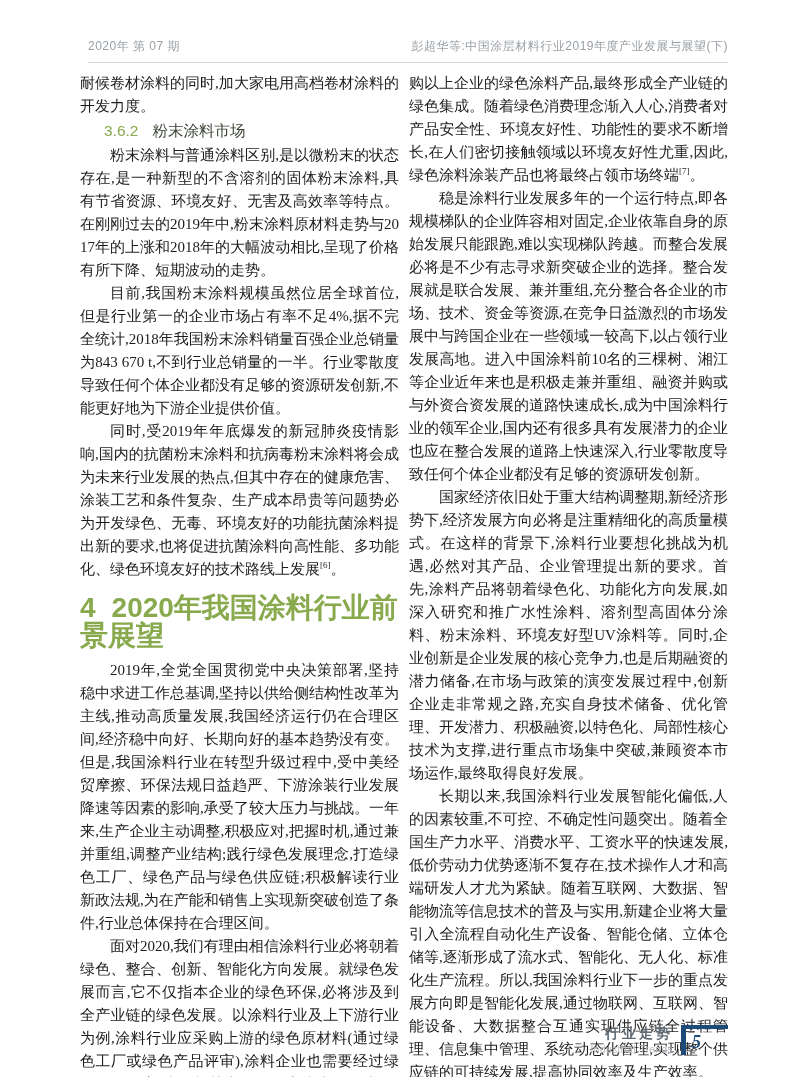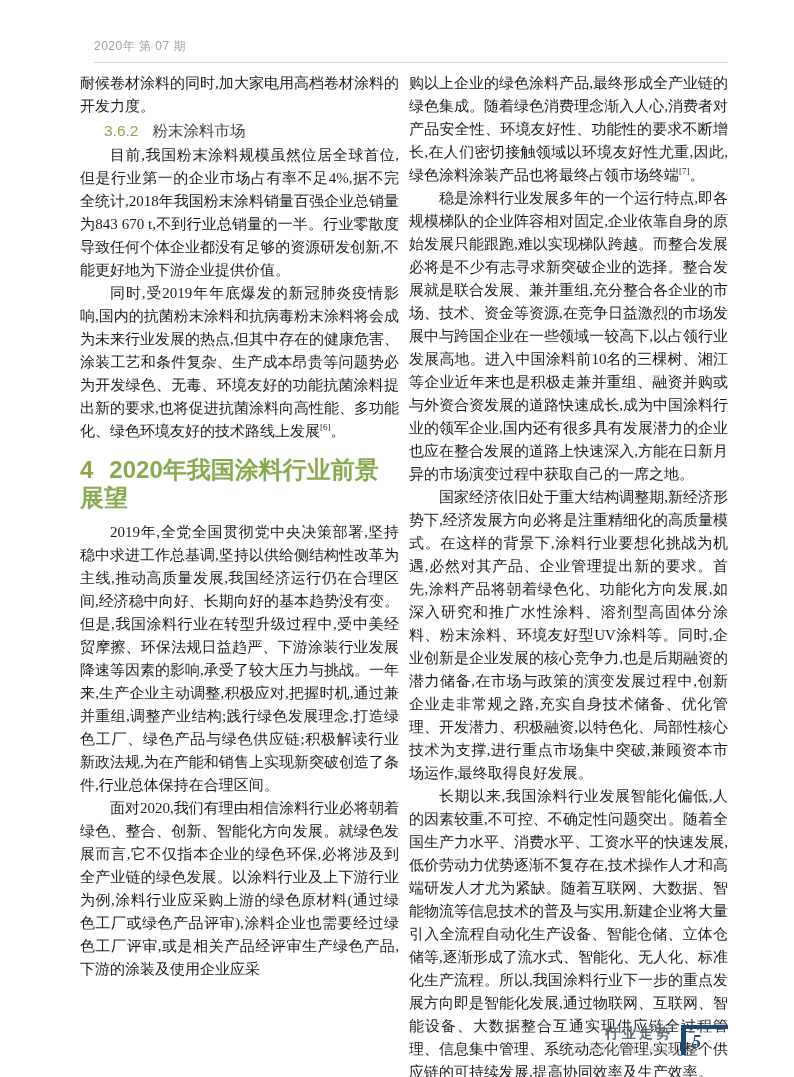--- a/index.html
+++ b/index.html
@@ -6,21 +6,21 @@
   body {
     width: 794px; height: 1077px;
     background: #ffffff;
     position: relative;
     font-family: "Liberation Serif", serif;
     overflow: hidden;
   }
   
   .page-header {
     position: absolute;
-    left: 94px; right: 66px; top: 38px;
+    left: 88px; right: 66px; top: 38px;
     display: flex;
     justify-content: space-between;
     align-items: flex-end;
     font-family: "Liberation Sans", sans-serif;
     font-size: 12px;
     color: #9aa0a6;
     padding-bottom: 7px;
     border-bottom: 1px solid #d4d7da;
     letter-spacing: 0.5px;
   }
@@ -50,21 +50,21 @@
     font-family: "Liberation Sans", sans-serif;
     font-size: 15.5px;
     line-height: 24px;
     color: #3d4637;
   }
   .h-sub .h-num { color: #88a94c; margin-right: 14px; margin-left: 24px; }
   
   .h-section {
     margin: 13px 0 9px 0;
     font-family: "Liberation Sans", sans-serif;
-    font-size: 24px;
+    font-size: 28px;
     font-weight: bold;
     line-height: 28px;
     color: #88a94c;
   }
   .h-section .h-num { margin-right: 16px; }
   
   .page-footer {
     position: absolute;
     right: 66px; bottom: 22px;
     display: flex;
@@ -103,41 +103,43 @@
     font-size: 18px;
     color: #1c4b7a;
     padding-left: 6px;
   }
 </style>
 </head>
 <body>
 
 <div class="page-header">
   <span>2020年 第 07 期</span>
+  <span>彭超华等:中国涂层材料行业2019年度产业发展与展望(下)</span>
 </div>
 
 <div class="columns">
 
   <div class="col">
     <p class="cont">耐候卷材涂料的同时,加大家电用高档卷材涂料的开发力度。</p>
     <div class="h-sub">
       <span class="h-num">3.6.2</span><span>粉末涂料市场</span>
     </div>
+    <p>粉末涂料与普通涂料区别,是以微粉末的状态存在,是一种新型的不含溶剂的固体粉末涂料,具有节省资源、环境友好、无害及高效率等特点。在刚刚过去的2019年中,粉末涂料原材料走势与2017年的上涨和2018年的大幅波动相比,呈现了价格有所下降、短期波动的走势。</p>
     <p>目前,我国粉末涂料规模虽然位居全球首位,但是行业第一的企业市场占有率不足4%,据不完全统计,2018年我国粉末涂料销量百强企业总销量为843 670 t,不到行业总销量的一半。行业零散度导致任何个体企业都没有足够的资源研发创新,不能更好地为下游企业提供价值。</p>
     <p>同时,受2019年年底爆发的新冠肺炎疫情影响,国内的抗菌粉末涂料和抗病毒粉末涂料将会成为未来行业发展的热点,但其中存在的健康危害、涂装工艺和条件复杂、生产成本昂贵等问题势必为开发绿色、无毒、环境友好的功能抗菌涂料提出新的要求,也将促进抗菌涂料向高性能、多功能化、绿色环境友好的技术路线上发展<sup>[6]</sup>。</p>
     <div class="h-section">
       <span class="h-num">4</span><span>2020年我国涂料行业前景展望</span>
     </div>
     <p>2019年,全党全国贯彻党中央决策部署,坚持稳中求进工作总基调,坚持以供给侧结构性改革为主线,推动高质量发展,我国经济运行仍在合理区间,经济稳中向好、长期向好的基本趋势没有变。但是,我国涂料行业在转型升级过程中,受中美经贸摩擦、环保法规日益趋严、下游涂装行业发展降速等因素的影响,承受了较大压力与挑战。一年来,生产企业主动调整,积极应对,把握时机,通过兼并重组,调整产业结构;践行绿色发展理念,打造绿色工厂、绿色产品与绿色供应链;积极解读行业新政法规,为在产能和销售上实现新突破创造了条件,行业总体保持在合理区间。</p>
     <p>面对2020,我们有理由相信涂料行业必将朝着绿色、整合、创新、智能化方向发展。就绿色发展而言,它不仅指本企业的绿色环保,必将涉及到全产业链的绿色发展。以涂料行业及上下游行业为例,涂料行业应采购上游的绿色原材料(通过绿色工厂或绿色产品评审),涂料企业也需要经过绿色工厂评审,或是相关产品经评审生产绿色产品,下游的涂装及使用企业应采</p>
   </div>
 
   <div class="col">
     <p class="cont">购以上企业的绿色涂料产品,最终形成全产业链的绿色集成。随着绿色消费理念渐入人心,消费者对产品安全性、环境友好性、功能性的要求不断增长,在人们密切接触领域以环境友好性尤重,因此,绿色涂料涂装产品也将最终占领市场终端<sup>[7]</sup>。</p>
-    <p>稳是涂料行业发展多年的一个运行特点,即各规模梯队的企业阵容相对固定,企业依靠自身的原始发展只能跟跑,难以实现梯队跨越。而整合发展必将是不少有志寻求新突破企业的选择。整合发展就是联合发展、兼并重组,充分整合各企业的市场、技术、资金等资源,在竞争日益激烈的市场发展中与跨国企业在一些领域一较高下,以占领行业发展高地。进入中国涂料前10名的三棵树、湘江等企业近年来也是积极走兼并重组、融资并购或与外资合资发展的道路快速成长,成为中国涂料行业的领军企业,国内还有很多具有发展潜力的企业也应在整合发展的道路上快速深入,方能在日新月异的市场演变过程中获取自己的一席之地。</p>
+    <p>稳是涂料行业发展多年的一个运行特点,即各规模梯队的企业阵容相对固定,企业依靠自身的原始发展只能跟跑,难以实现梯队跨越。而整合发展必将是不少有志寻求新突破企业的选择。整合发展就是联合发展、兼并重组,充分整合各企业的市场、技术、资金等资源,在竞争日益激烈的市场发展中与跨国企业在一些领域一较高下,以占领行业发展高地。进入中国涂料前10名的三棵树、湘江等企业近年来也是积极走兼并重组、融资并购或与外资合资发展的道路快速成长,成为中国涂料行业的领军企业,国内还有很多具有发展潜力的企业也应在整合发展的道路上快速深入,行业零散度导致任何个体企业都没有足够的资源研发创新。</p>
     <p>国家经济依旧处于重大结构调整期,新经济形势下,经济发展方向必将是注重精细化的高质量模式。在这样的背景下,涂料行业要想化挑战为机遇,必然对其产品、企业管理提出新的要求。首先,涂料产品将朝着绿色化、功能化方向发展,如深入研究和推广水性涂料、溶剂型高固体分涂料、粉末涂料、环境友好型UV涂料等。同时,企业创新是企业发展的核心竞争力,也是后期融资的潜力储备,在市场与政策的演变发展过程中,创新企业走非常规之路,充实自身技术储备、优化管理、开发潜力、积极融资,以特色化、局部性核心技术为支撑,进行重点市场集中突破,兼顾资本市场运作,最终取得良好发展。</p>
     <p>长期以来,我国涂料行业发展智能化偏低,人的因素较重,不可控、不确定性问题突出。随着全国生产力水平、消费水平、工资水平的快速发展,低价劳动力优势逐渐不复存在,技术操作人才和高端研发人才尤为紧缺。随着互联网、大数据、智能物流等信息技术的普及与实用,新建企业将大量引入全流程自动化生产设备、智能仓储、立体仓储等,逐渐形成了流水式、智能化、无人化、标准化生产流程。所以,我国涂料行业下一步的重点发展方向即是智能化发展,通过物联网、互联网、智能设备、大数据整合互通实现供应链全过程管理、信息集中管理、系统动态化管理,实现整个供应链的可持续发展,提高协同效率及生产效率。</p>
 
   </div>
 
 </div>
 
 <div class="page-footer">
   <div class="footer-label">
     <div class="cn">行业走势</div>

